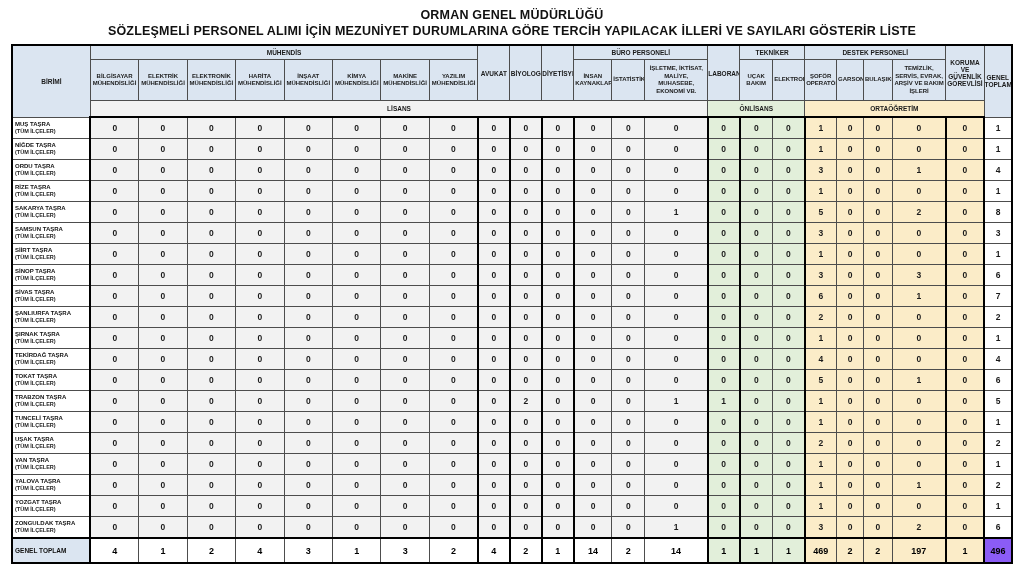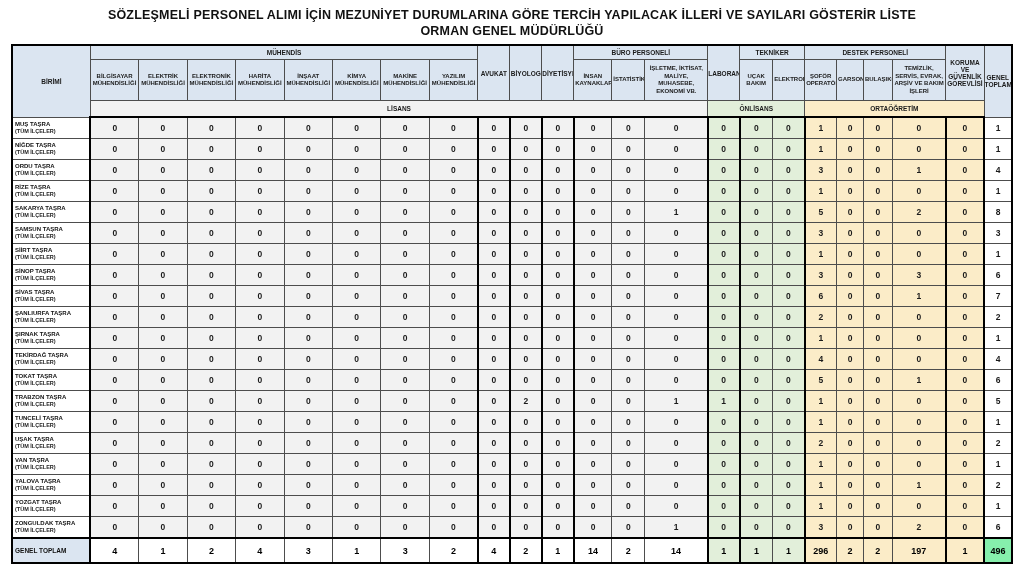--- a/index.html
+++ b/index.html
@@ -32,29 +32,29 @@
   td.c-top{background:#ffffff;font-weight:bold;color:#000;}
   .thick-l{border-left:2px solid #000 !important;}
   tbody th.rowlabel{border-right:2px solid #000;}
   th.corner{border-right:2px solid #000;}
   
   tr.total-row th, tr.total-row td{border-top:2px solid #000;height:21px;}
   tr.total-row th.rowlabel{background:#dbe5f1;}
   tr.total-row .rl-name{font-size:6.5px;line-height:20px;}
   tr.total-row td{font-size:9px;font-weight:bold;color:#000;}
   tr.total-row td.c-lisans{background:#ffffff;}
-  tr.total-row td.c-top{background:#86efac;}
+  tr.total-row td.c-top{background:#8b5cf6;}
 </style>
 </head>
 <body>
 
 <div class="page">
   <div class="title-block">
+    <div class="title-line">ORMAN GENEL MÜDÜRLÜĞÜ</div>
     <div class="title-line">SÖZLEŞMELİ PERSONEL ALIMI İÇİN MEZUNİYET DURUMLARINA GÖRE TERCİH YAPILACAK İLLERİ VE SAYILARI GÖSTERİR LİSTE</div>
-    <div class="title-line">ORMAN GENEL MÜDÜRLÜĞÜ</div>
   </div>
 
   <table class="main" id="main-table">
     <colgroup>
       <col style="width:76px">
       <col style="width:47px">
         <col style="width:47px">
         <col style="width:47px">
         <col style="width:47px">
       <col style="width:47px">
@@ -711,21 +711,21 @@
           <td class="c-lisans">2</td>
           <td class="c-lisans thick-l">4</td>
           <td class="c-lisans thick-l">2</td>
           <td class="c-lisans thick-l">1</td>
           <td class="c-lisans thick-l">14</td>
           <td class="c-lisans">2</td>
           <td class="c-lisans">14</td>
           <td class="c-on thick-l">1</td>
           <td class="c-on thick-l">1</td>
           <td class="c-on">1</td>
-          <td class="c-orta thick-l">296</td>
+          <td class="c-orta thick-l">469</td>
           <td class="c-orta">2</td>
           <td class="c-orta">2</td>
           <td class="c-orta">197</td>
           <td class="c-orta thick-l">1</td>
           <td class="c-top thick-l">496</td>
         </tr>
       </tbody>
   </table>
 </div>
 

